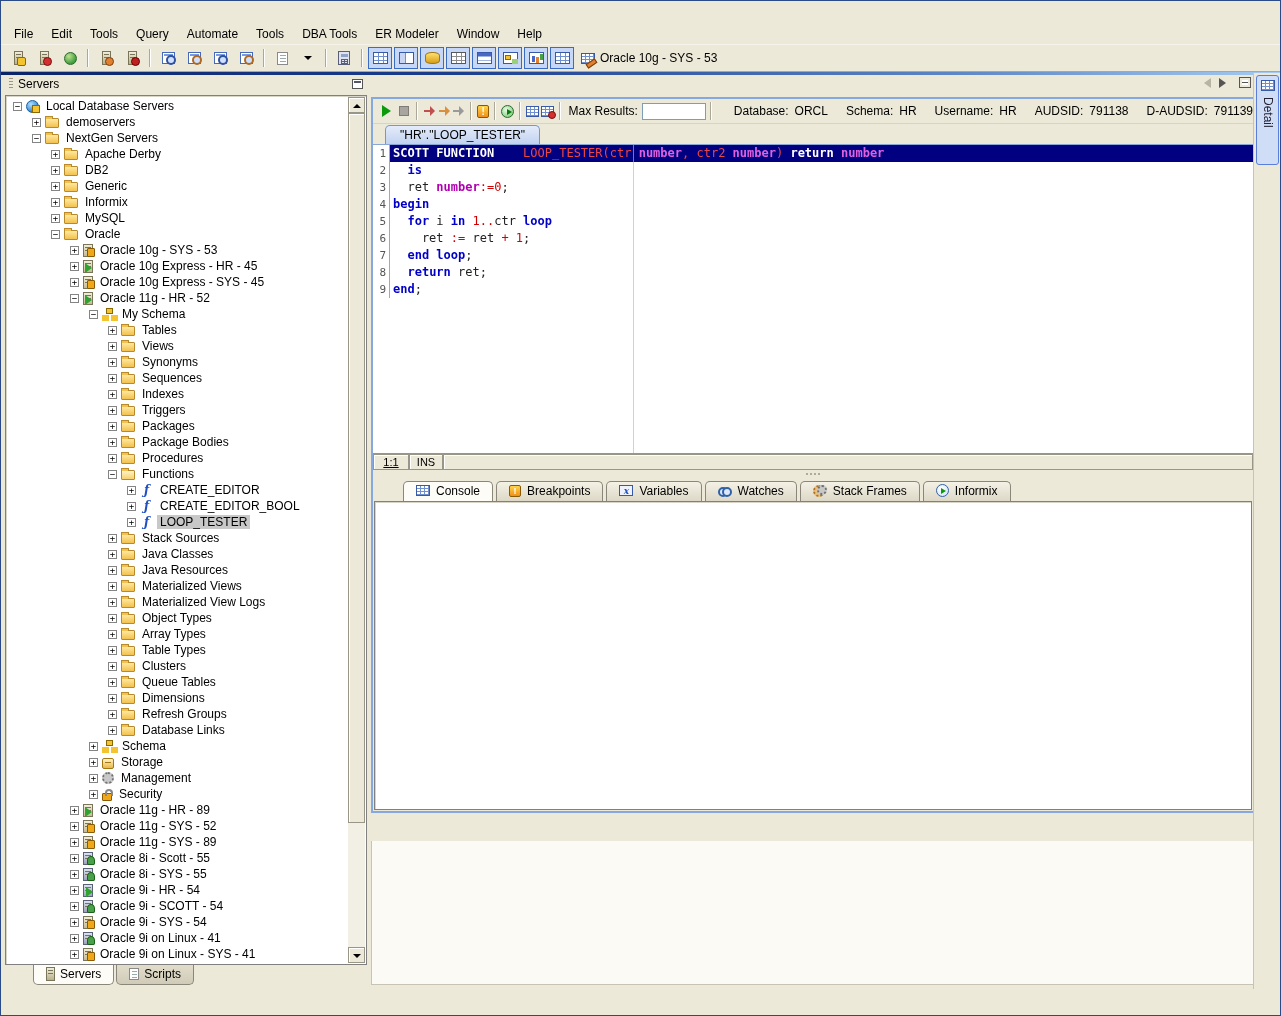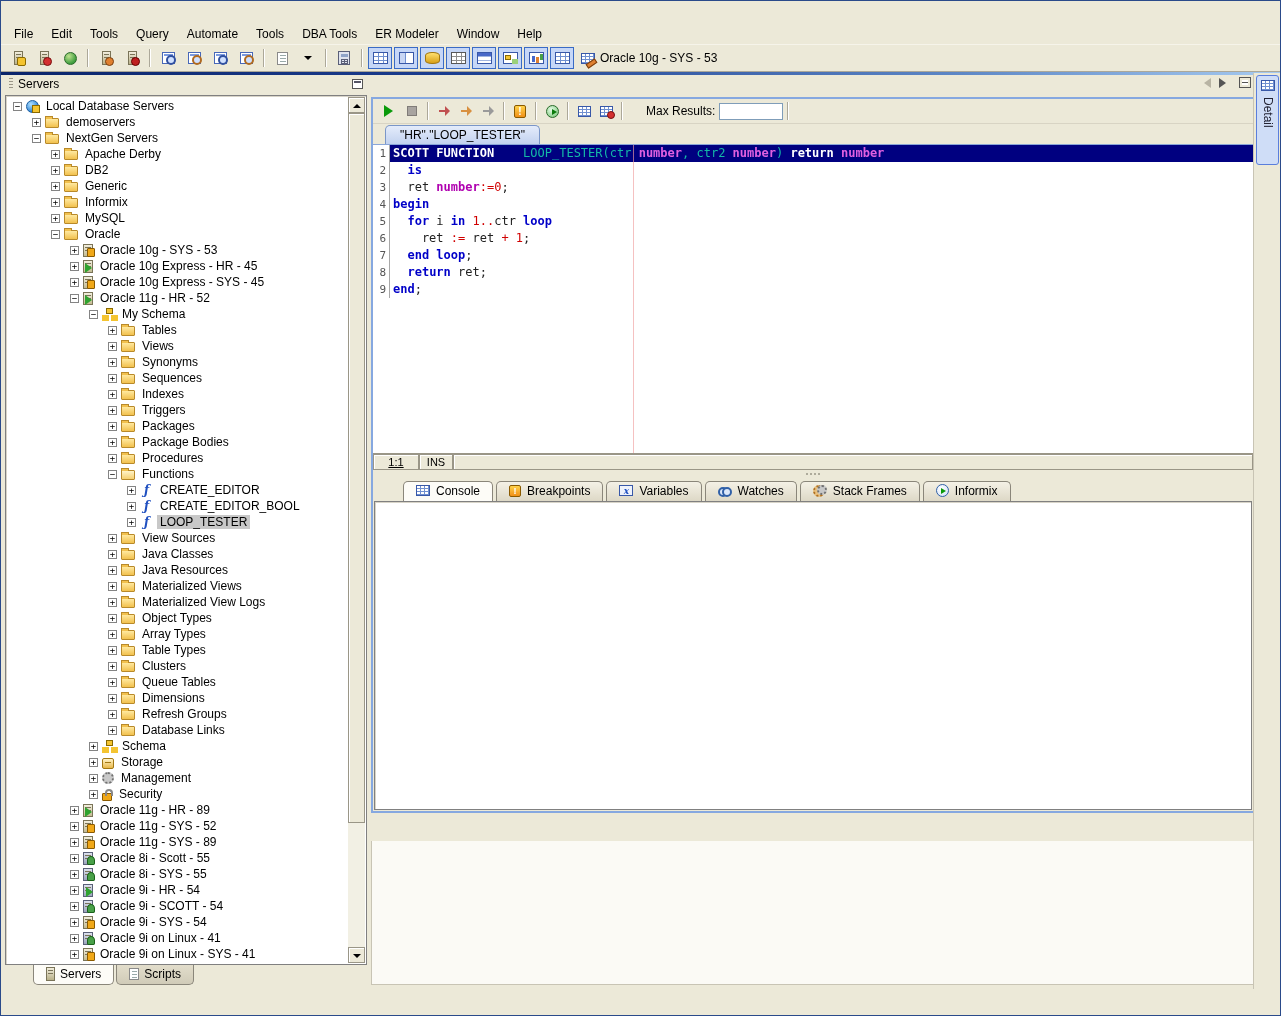--- a/index.html
+++ b/index.html
@@ -139,41 +139,41 @@
   .ic-arr{width:10px;height:2px;position:relative;}
   .ic-arr::after{content:"";position:absolute;right:-6px;top:-4px;border:5px solid transparent;}
   .ic-arr.red{background:#c05050;} .ic-arr.red::after{border-left-color:#c05050;}
   .ic-arr.org{background:#d89040;} .ic-arr.org::after{border-left-color:#d89040;}
   .ic-arr.gry{background:#9a9a9a;} .ic-arr.gry::after{border-left-color:#9a9a9a;}
   .ic-warn{width:12px;height:13px;background:linear-gradient(#ffd24a,#f09018);border:1px solid #8a5a00;border-radius:2px;color:#fff;font-weight:bold;font-size:10px;text-align:center;line-height:12px;}
   .ic-clock{width:13px;height:13px;border-radius:50%;border:1px solid #2a6a2a;background:radial-gradient(circle at 40% 35%,#e8fce8,#6cc06c);position:relative;}
   .ic-clock::after{content:"";position:absolute;left:5px;top:3px;width:0;height:0;border:3px solid transparent;border-left:5px solid #0a7a0a;}
   .ic-gridx{width:13px;height:11px;background:repeating-linear-gradient(90deg,transparent 0 3px,#7090d0 3px 4px),repeating-linear-gradient(transparent 0 2px,#7090d0 2px 3px),#fff;border:1px solid #3858a8;position:relative;}
   .ic-gridx.star::after{content:"";position:absolute;right:-3px;bottom:-3px;width:6px;height:6px;background:#d43030;border-radius:50%;border:1px solid #7a1010;}
-  #maxres{display:flex;align-items:center;gap:4px;margin-left:19px;}
+  #maxres{display:flex;align-items:center;gap:4px;margin-left:4px;}
   #maxres input{width:64px;height:17px;border:1px solid #7f9db9;font-size:12px;padding:0 2px;}
   #conninfo{display:flex;gap:18px;margin-left:18px;}
   .kv{white-space:nowrap;} .kv b{font-weight:normal;margin-left:6px;}
 
   #innertabs{height:21px;display:flex;align-items:flex-end;padding-left:12px;background:#ece9d8;border-bottom:1px solid #8aa6d8;}
   #innertab{padding:2px 14px 2px;background:linear-gradient(#e4ecfb,#c2d2ef);border:1px solid #7a96c8;border-bottom:none;border-radius:5px 5px 0 0;font-size:12px;}
 
   #editor{flex:1;background:#fff;position:relative;overflow:hidden;font-family:"DejaVu Sans Mono",monospace;font-size:12px;}
   #guide{position:absolute;left:260px;top:0;bottom:0;width:1px;background:rgba(240,160,160,.65);z-index:3;}
   .cl{display:flex;height:17px;line-height:17px;white-space:pre;}
   .ln{width:17px;flex:none;text-align:right;padding-right:3px;color:#555;font-size:11px;background:#fff;border-right:1px solid #a8a8a8;}
   .lc{flex:1;padding-left:3px;}
   .cl.sel .lc{background:#000080;color:#fff;}
   .kw{color:#0000c8;font-weight:bold;} .ty{color:#b000b0;font-weight:bold;}
   .num{color:#d00000;} .op{color:#d00000;} .pl{color:#222;}
-  .skw{color:#fff;font-weight:bold;} .spl{color:#14b8a6;} .sty{color:#e060e0;font-weight:bold;}
+  .skw{color:#fff;font-weight:bold;} .spl{color:#ef4444;} .sty{color:#e060e0;font-weight:bold;}
 
   #estatus{height:17px;display:flex;background:#ece9d8;border-top:1px solid #9a9687;font-size:11px;}
   .est-cell{border:1px solid #9a9687;box-shadow:inset 1px 1px 0 #fff;padding:1px 6px;background:#ece9d8;}
-  .est-cell.pos{width:46px;text-align:center;text-decoration:underline;}
+  .est-cell.pos{width:36px;text-align:center;text-decoration:underline;}
   .est-cell.mode{width:34px;text-align:center;}
   .est-cell.rest{flex:1;}
   #splitter{height:9px;display:flex;align-items:center;justify-content:center;gap:2px;}
   #splitter i{width:2px;height:2px;background:#9a9687;border-radius:50%;}
 
   #ctabs{height:22px;display:flex;align-items:flex-end;padding-left:30px;gap:3px;}
   .ctab{display:flex;align-items:center;gap:6px;padding:2px 12px 3px;border:1px solid #8a867a;border-bottom:none;border-radius:5px 5px 0 0;background:linear-gradient(#f4f1e6,#ddd8c6);font-size:12px;}
   .ctab.active{background:#fdfcf7;position:relative;z-index:2;}
   .ct-break{width:12px;height:12px;background:linear-gradient(#ffd24a,#f09018);border:1px solid #8a5a00;border-radius:2px;color:#fff;font-weight:bold;font-size:9px;text-align:center;line-height:11px;}
   .ct-var{width:14px;height:11px;border:1px solid #3858a8;background:#eef2fc;color:#2050c0;font:italic bold 9px "DejaVu Serif",serif;text-align:center;line-height:10px;}
@@ -443,21 +443,21 @@
             <span class="tlabel">CREATE_EDITOR_BOOL</span>
           </div>
           <div class="tree-row" style="padding-left: 120px;">
             <span class="exp">+</span>
             <span class="ti ti-fn">ƒ</span>
             <span class="tlabel sel">LOOP_TESTER</span>
           </div>
           <div class="tree-row" style="padding-left: 101px;">
             <span class="exp">+</span>
             <span class="ti ti-folder"></span>
-            <span class="tlabel">View Sources</span>
+            <span class="tlabel">Stack Sources</span>
           </div>
           <div class="tree-row" style="padding-left: 101px;">
             <span class="exp">+</span>
             <span class="ti ti-folder"></span>
             <span class="tlabel">Java Classes</span>
           </div>
           <div class="tree-row" style="padding-left: 101px;">
             <span class="exp">+</span>
             <span class="ti ti-folder"></span>
             <span class="tlabel">Java Resources</span>
@@ -645,20 +645,27 @@
           </span>
           <span class="qi">
             <span class="ic-gridx star"></span>
           </span>
           <span class="tb-sep"></span>
           <span id="maxres">
             <span>Max Results:</span>
             <input style="">
           </span>
           <span class="tb-sep"></span>
+          <span id="conninfo">
+            <span class="kv"><span>Database:</span><b>ORCL</b></span>
+            <span class="kv"><span>Schema:</span><b>HR</b></span>
+            <span class="kv"><span>Username:</span><b>HR</b></span>
+            <span class="kv"><span>AUDSID:</span><b>791138</b></span>
+            <span class="kv"><span>D-AUDSID:</span><b>791139</b></span>
+          </span>
         </div>
       <div id="innertabs">
         <span id="innertab">"HR"."LOOP_TESTER"</span>
       </div>
       <div id="editor">
         <div id="guide"></div>
       <div class="cl sel"><span class="ln">1</span><span class="lc"><span class="skw">SCOTT FUNCTION</span><span class="spl">    LOOP_TESTER(ctr </span><span class="sty">number</span><span class="spl">, ctr2 </span><span class="sty">number</span><span class="spl">) </span><span class="skw">return</span><span class="spl"> </span><span class="sty">number</span></span></div>
           <div class="cl"><span class="ln">2</span><span class="lc"><span class="pl">  </span><span class="kw">is</span></span></div>
           <div class="cl"><span class="ln">3</span><span class="lc"><span class="pl">  ret </span><span class="ty">number</span><span class="op">:=</span><span class="num">0</span><span class="pl">;</span></span></div>
           <div class="cl"><span class="ln">4</span><span class="lc"><span class="kw">begin</span></span></div>

